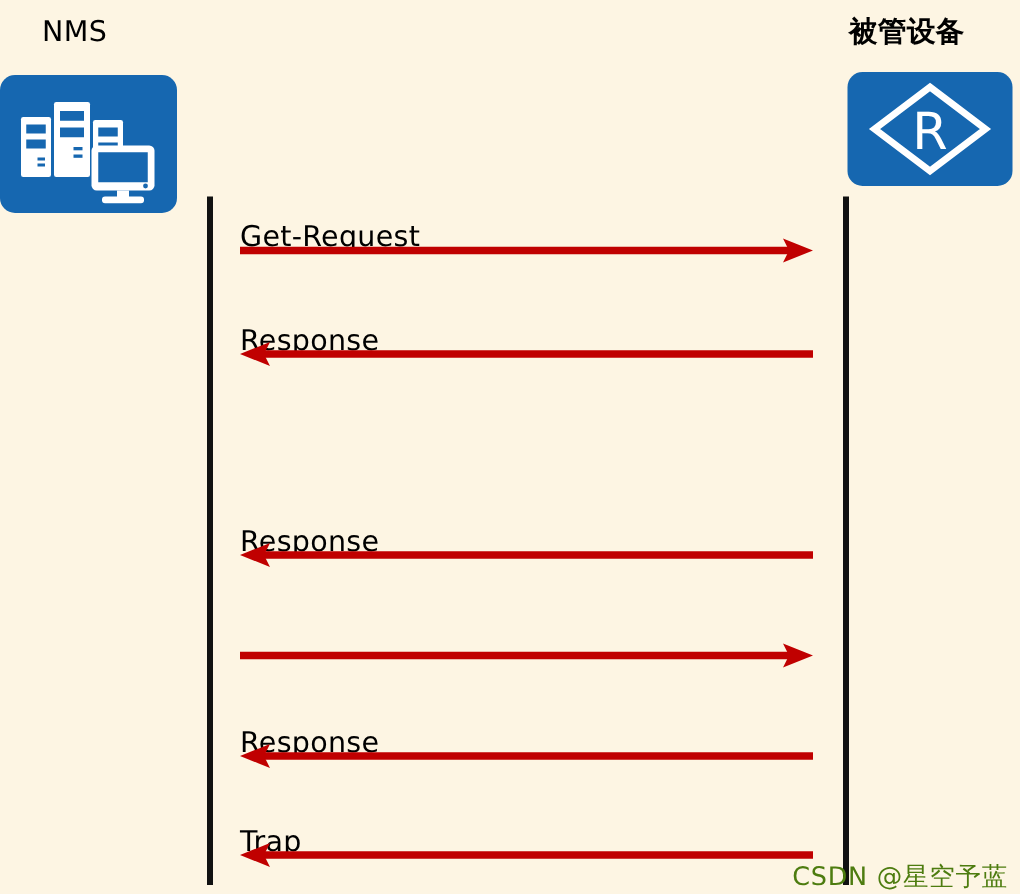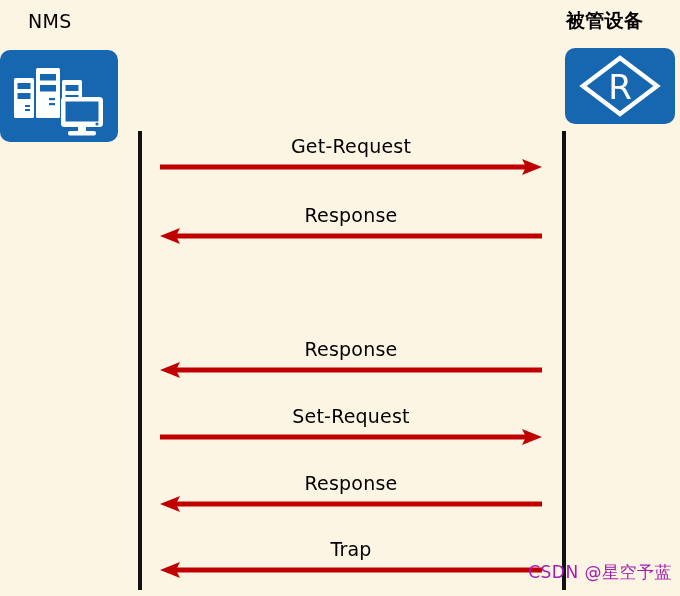--- a/index.html
+++ b/index.html
@@ -59,45 +59,45 @@
   .message {
     position: absolute;
     left: 160px;
     width: 382px;
     height: 46px;
   }
   .message .msg-label {
     position: absolute;
     left: 0;
     right: 0;
-    top: 4px;
-    text-align: center;
+    top: 16px;
+    text-align: left;
     font-size: 19px;
     color: #000;
     line-height: 23px;
     white-space: nowrap;
     letter-spacing: .2px;
   }
   .message .msg-arrow {
     position: absolute;
     left: 0;
     top: 26px;
     width: 382px;
     height: 20px;
     overflow: visible;
   }
   .message .msg-arrow svg { display: block; overflow: visible; }
 
   
   #watermark {
     position: absolute;
     right: 8px;
-    bottom: 12px;
+    bottom: 0;
     font-size: 17px;
-    color: #a21caf;
+    color: #4d7c0f;
     white-space: nowrap;
     letter-spacing: .5px;
     text-align: right;
   }
 </style>
 </head>
 <body>
 
 <div id="canvas">
 
@@ -170,21 +170,20 @@
     <div class="msg-label">Response</div>
     <div class="msg-arrow">
       <svg width="382" height="20" viewBox="0 0 382 20" xmlns="http://www.w3.org/2000/svg">
         <line x1="12" y1="10" x2="382" y2="10" stroke="#c00000" stroke-width="5"></line>
         <path d="M0 10 L20 2 L16 10 L20 18 Z" fill="#c00000"></path>
       </svg>
     </div>
   </div>
 
   <div class="message" style="top:401px">
-    <div class="msg-label">Set-Request</div>
     <div class="msg-arrow">
       <svg width="382" height="20" viewBox="0 0 382 20" xmlns="http://www.w3.org/2000/svg">
         <line x1="0" y1="10" x2="370" y2="10" stroke="#c00000" stroke-width="5"></line>
         <path d="M382 10 L362 2 L366 10 L362 18 Z" fill="#c00000"></path>
       </svg>
     </div>
   </div>
 
   <div class="message" style="top:468px">
     <div class="msg-label">Response</div>

